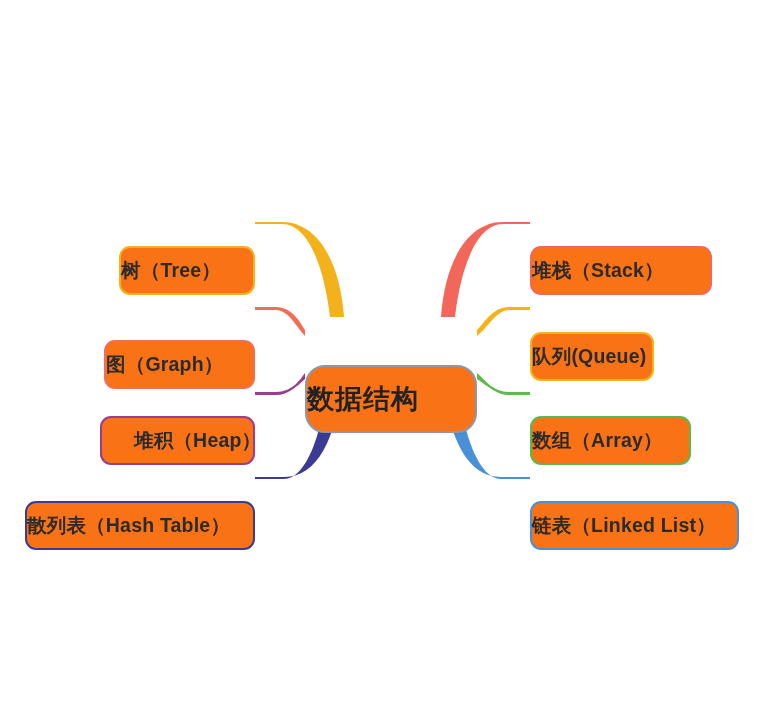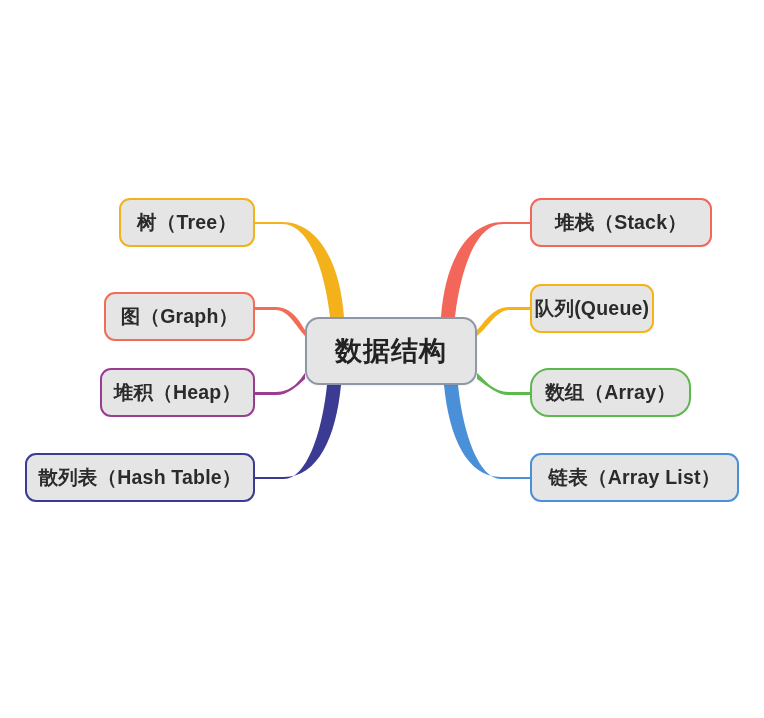--- a/index.html
+++ b/index.html
@@ -22,62 +22,62 @@
     left: 0;
     top: 0;
     width: 764px;
     height: 718px;
   }
   .node {
     position: absolute;
     box-sizing: border-box;
     display: flex;
     align-items: center;
-    justify-content: center;
-    background: #e5e5e5;
+    background: #f97316;
     border-style: solid;
     border-radius: 11px;
     white-space: nowrap;
     z-index: 3;
+    margin-top: 48px;
   }
   .node-label {
     color: #2b2b2b;
     font-weight: bold;
     letter-spacing: 0.2px;
   }
   .leaf {
     border-width: 2.6px;
     height: 49px;
   }
   .leaf .node-label {
     font-size: 19.5px;
   }
   .central {
     border-width: 2.6px;
     border-color: #8e97a6;
-    border-radius: 14px;
+    border-radius: 20px;
     width: 172px;
     height: 68px;
     left: 305px;
     top: 317px;
     box-shadow: 0 1px 2px rgba(0,0,0,0.06);
   }
   .central .node-label {
     font-size: 27px;
     letter-spacing: 1px;
     color: #222222;
   }
   
   #node-tree        { left: 119px; top: 198px; width: 136px; }
   #node-graph       { left: 104px; top: 292px; width: 151px; }
-  #node-heap        { left: 100px; top: 368px; width: 155px; }
+  #node-heap        { left: 100px; top: 368px; width: 155px; padding-left: 32px; }
   #node-hashtable   { left: 25px;  top: 453px; width: 230px; }
   #node-stack       { left: 530px; top: 198px; width: 182px; }
   #node-queue       { left: 530px; top: 284px; width: 124px; }
-  #node-array       { left: 530px; top: 368px; width: 161px; border-radius: 19px; }
+  #node-array       { left: 530px; top: 368px; width: 161px; }
   #node-linkedlist  { left: 530px; top: 453px; width: 209px; }
 </style>
 </head>
 <body>
 
 <div id="canvas">
 
   <svg id="connectors" viewBox="0 0 764 718" width="764" height="718" xmlns="http://www.w3.org/2000/svg">
 
     <path d="M 255 222
@@ -163,16 +163,16 @@
 
   <div class="node leaf" id="node-queue" style="border-color:#f5b317">
     <span class="node-label">队列(Queue)</span>
   </div>
 
   <div class="node leaf" id="node-array" style="border-color:#5cb94b">
     <span class="node-label">数组（Array）</span>
   </div>
 
   <div class="node leaf" id="node-linkedlist" style="border-color:#4a90d9">
-    <span class="node-label">链表（Array List）</span>
+    <span class="node-label">链表（Linked List）</span>
   </div>
 
 </div>
 
 </body></html>

